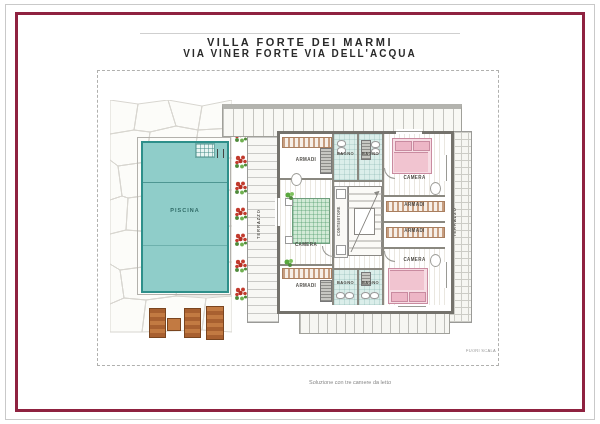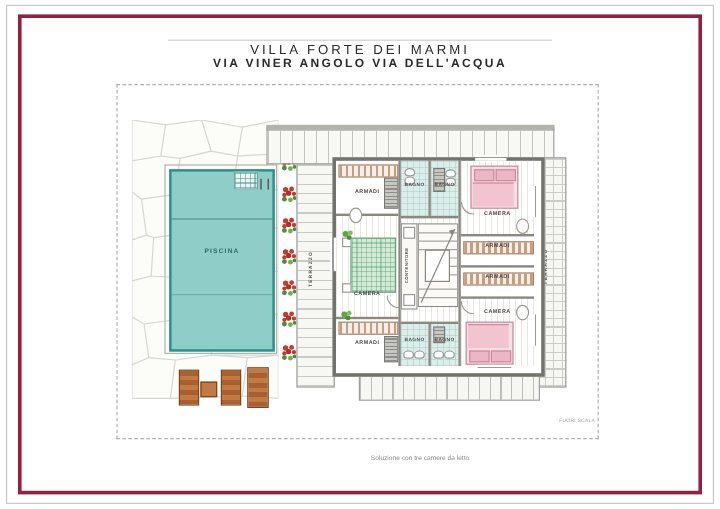--- a/index.html
+++ b/index.html
@@ -2,21 +2,21 @@
 <html><head>
 <meta charset="utf-8">
 <style>
   html,body{margin:0;padding:0;background:#fff;}
   .page{position:relative;width:600px;height:424px;background:#fff;overflow:hidden;
         font-family:"Liberation Sans",sans-serif;}
   .abs{position:absolute;}
   .outer-frame{left:5px;top:4px;right:5px;bottom:4px;border:1px solid #c9c9c9;}
   .accent-frame{left:15px;top:12px;right:15px;bottom:12px;border:3px solid #8f2240;}
   .title-rule{left:140px;top:33px;width:320px;height:1px;background:#cfcfcf;}
-  .page-title{left:0;top:36px;width:600px;text-align:center;font-weight:normal;
+  .page-title{left:0;top:36px;width:600px;text-align:center;font-weight:bold;
       font-size:11px;letter-spacing:2.5px;color:#2a2a2a;}
   .page-subtitle{left:0;top:48px;width:600px;text-align:center;font-weight:bold;
       font-size:10px;letter-spacing:2px;color:#2a2a2a;}
   .dashed-box{left:97px;top:70px;width:400px;height:294px;border:1px dashed #b0b0ae;}
   .pool-coping{left:137px;top:137px;width:92px;height:156px;border:1px solid #b3b1ac;}
   .pool{left:141px;top:141px;width:84px;height:148px;background:#8fcdc9;border:2px solid #2e8f8a;}
   .lane{position:absolute;left:0;width:100%;height:1px;background:rgba(25,105,100,.55);}
   .pool-steps{left:52px;top:0;width:18px;height:13px;background:#e9f5f3;border:1px solid #6aa9a4;
       background-image:repeating-linear-gradient(0deg,rgba(70,140,135,.5) 0 1px,transparent 1px 4px),
                        repeating-linear-gradient(90deg,rgba(70,140,135,.5) 0 1px,transparent 1px 4px);}
@@ -69,21 +69,21 @@
 </head>
 <body>
 
 <div class="page">
 
   <div class="abs outer-frame"></div>
   <div class="abs accent-frame"></div>
 
   <div class="abs title-rule"></div>
   <div class="abs page-title">VILLA FORTE DEI MARMI</div>
-  <div class="abs page-subtitle">VIA VINER ANGOLO VIA DELL'ACQUA</div>
+  <div class="abs page-subtitle">VIA VINER FORTE VIA DELL'ACQUA</div>
 
   <div class="abs dashed-box"></div>
 
   <svg class="abs" style="left:110px;top:100px" width="122" height="236" viewBox="0 0 122 236">
     <path fill="#fcfcf9" stroke="#d8d6d0" stroke-width="1" d="M0,0 L28,4 L24,30 L0,34 Z M28,4 L58,0 L66,26 L40,32 L24,30 Z M58,0 L92,6 L88,30 L66,26 Z M92,6 L122,0 L122,28 L88,30 Z M0,34 L24,30 L40,32 L36,62 L8,66 L0,60 Z M40,32 L66,26 L88,30 L84,58 L52,64 L36,62 Z M88,30 L122,28 L122,58 L84,58 Z M0,60 L8,66 L12,96 L0,100 Z M8,66 L36,62 L52,64 L48,94 L18,98 L12,96 Z M52,64 L84,58 L80,92 L48,94 Z M84,58 L122,58 L122,90 L80,92 Z M0,100 L12,96 L18,98 L16,130 L0,134 Z M18,98 L48,94 L80,92 L76,128 L44,132 L16,130 Z M80,92 L122,90 L122,126 L76,128 Z M0,134 L16,130 L44,132 L40,166 L10,170 L0,164 Z M44,132 L76,128 L70,162 L40,166 Z M76,128 L122,126 L122,162 L70,162 Z M0,164 L10,170 L14,198 L0,204 Z M10,170 L40,166 L70,162 L66,196 L36,200 L14,198 Z M70,162 L122,162 L122,196 L66,196 Z M0,204 L14,198 L36,200 L32,232 L0,232 Z M36,200 L66,196 L96,198 L92,230 L32,232 Z M96,198 L122,196 L122,232 L92,230 Z"></path>
   </svg>
 
   <div class="abs pool-coping"></div>
   <div class="abs pool">
     <div class="lane" style="top:39px"></div>

